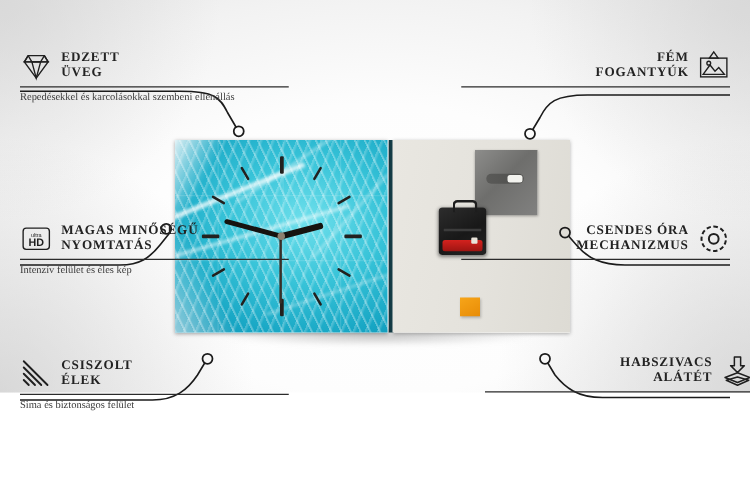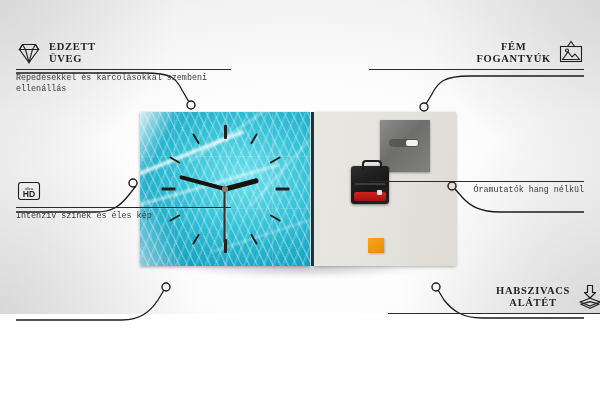--- a/index.html
+++ b/index.html
@@ -96,29 +96,29 @@
     position:absolute;left:54px;top:126px;width:16px;height:15px;
     background:linear-gradient(150deg,#f7a519,#e88c06);
     box-shadow:1px 1px 2px rgba(0,0,0,.22);
   }
 
   
   .callout{position:absolute;width:215px;}
   .callout.left{text-align:left;}
   .callout.right{text-align:right;}
   .head{display:flex;align-items:center;gap:7px;}
-  .callout.right .head{justify-content:flex-end;text-align:center;}
+  .callout.right .head{justify-content:flex-end;}
   .title{
     font-family:"Liberation Serif",serif;
     font-size:10.5px;letter-spacing:.7px;color:#232323;line-height:12.5px;
     text-transform:uppercase;font-weight:700;
   }
   .rule{height:1px;background:#2b2b2b;margin:3px 0 3px 0;}
   .desc{
-    font-family:Liberation Mono, monospace;
+    font-family:Liberation Serif, serif;
     font-size:8.4px;color:#3a3a3a;line-height:10.5px;
   }
   .ico{width:26px;height:26px;flex:0 0 26px;display:block;}
   .ico svg{display:block;}
 
   
   #wires{position:absolute;left:0;top:0;width:600px;height:400px;pointer-events:none;}
 </style>
 </head>
 <body>
@@ -216,25 +216,47 @@
 
   <div class="callout left" style="left:16px;top:178px;">
     <div class="head">
       <span class="ico">
         <svg viewBox="0 0 26 26" width="26" height="26">
           <rect x="2.5" y="4.5" width="21" height="17" rx="2.5" fill="none" stroke="#1f1f1f" stroke-width="1.1"></rect>
           <text x="13" y="11.6" font-family="Liberation Sans, sans-serif" font-size="4.4" fill="#1f1f1f" text-anchor="middle">ultra</text>
           <text x="13" y="19.2" font-family="Liberation Sans, sans-serif" font-size="8.6" font-weight="bold" fill="#1f1f1f" text-anchor="middle">HD</text>
         </svg>
       </span>
-    </div>
-    <div class="rule"></div>
-    <div class="desc">Intenzív színek és éles kép</div>
-  </div>
-
+      <span class="title">
+        <span>MAGAS MINŐSÉGŰ</span><br><span>NYOMTATÁS</span>
+      </span>
+    </div>
+    <div class="rule"></div>
+    <div class="desc">Intenzív felület és éles kép</div>
+  </div>
+
+  <div class="callout left" style="left:16px;top:286px;">
+    <div class="head">
+      <span class="ico">
+        <svg viewBox="0 0 26 26" width="26" height="26">
+          <g stroke="#1f1f1f" stroke-width="1.5" stroke-linecap="round">
+            <path d="M3 3 L22 22"></path>
+              <path d="M3 8 L17 22"></path>
+              <path d="M3 13 L12 22"></path>
+              <path d="M3 18 L7 22"></path>
+          </g>
+        </svg>
+      </span>
+      <span class="title">
+        <span>CSISZOLT</span><br><span>ÉLEK</span>
+      </span>
+    </div>
+    <div class="rule"></div>
+    <div class="desc">Sima és biztonságos felület</div>
+  </div>
 
   <div class="callout right" style="left:369px;top:40px;">
     <div class="head">
       <span class="title">
         <span>FÉM</span><br><span>FOGANTYÚK</span>
       </span>
       <span class="ico">
         <svg viewBox="0 0 26 26" width="26" height="26">
           <g fill="none" stroke="#1f1f1f" stroke-width="1.1">
             <path d="M13 1.5 L9.5 6.5 h7 z"></path>
@@ -242,22 +264,34 @@
             <path d="M4.5 19.5 L10 12 l4 5 3-3 4.5 5.5z"></path>
             <circle cx="9" cy="10.5" r="1.5"></circle>
           </g>
         </svg>
       </span>
     </div>
     <div class="rule"></div>
   </div>
 
   <div class="callout right" style="left:369px;top:178px;">
-    <div class="rule"></div>
-    <div class="desc">Óramutatók hang nélkül</div>
+    <div class="head">
+      <span class="title">
+        <span>CSENDES ÓRA</span><br><span>MECHANIZMUS</span>
+      </span>
+      <span class="ico">
+        <svg viewBox="0 0 26 26" width="26" height="26">
+          <g fill="none" stroke="#1f1f1f" stroke-width="1.6">
+            <path d="M13 3.2 a9.8 9.8 0 1 1 -0.01 0 Z" stroke-dasharray="3.4 2.1"></path>
+            <circle cx="13" cy="13" r="3.9"></circle>
+          </g>
+        </svg>
+      </span>
+    </div>
+    <div class="rule"></div>
   </div>
 
   <div class="callout right" style="left:388px;top:284px;">
     <div class="head">
       <span class="title">
         <span>HABSZIVACS</span><br><span>ALÁTÉT</span>
       </span>
       <span class="ico">
         <svg viewBox="0 0 26 26" width="26" height="26">
           <g fill="none" stroke="#1f1f1f" stroke-width="1.2" stroke-linejoin="round">

